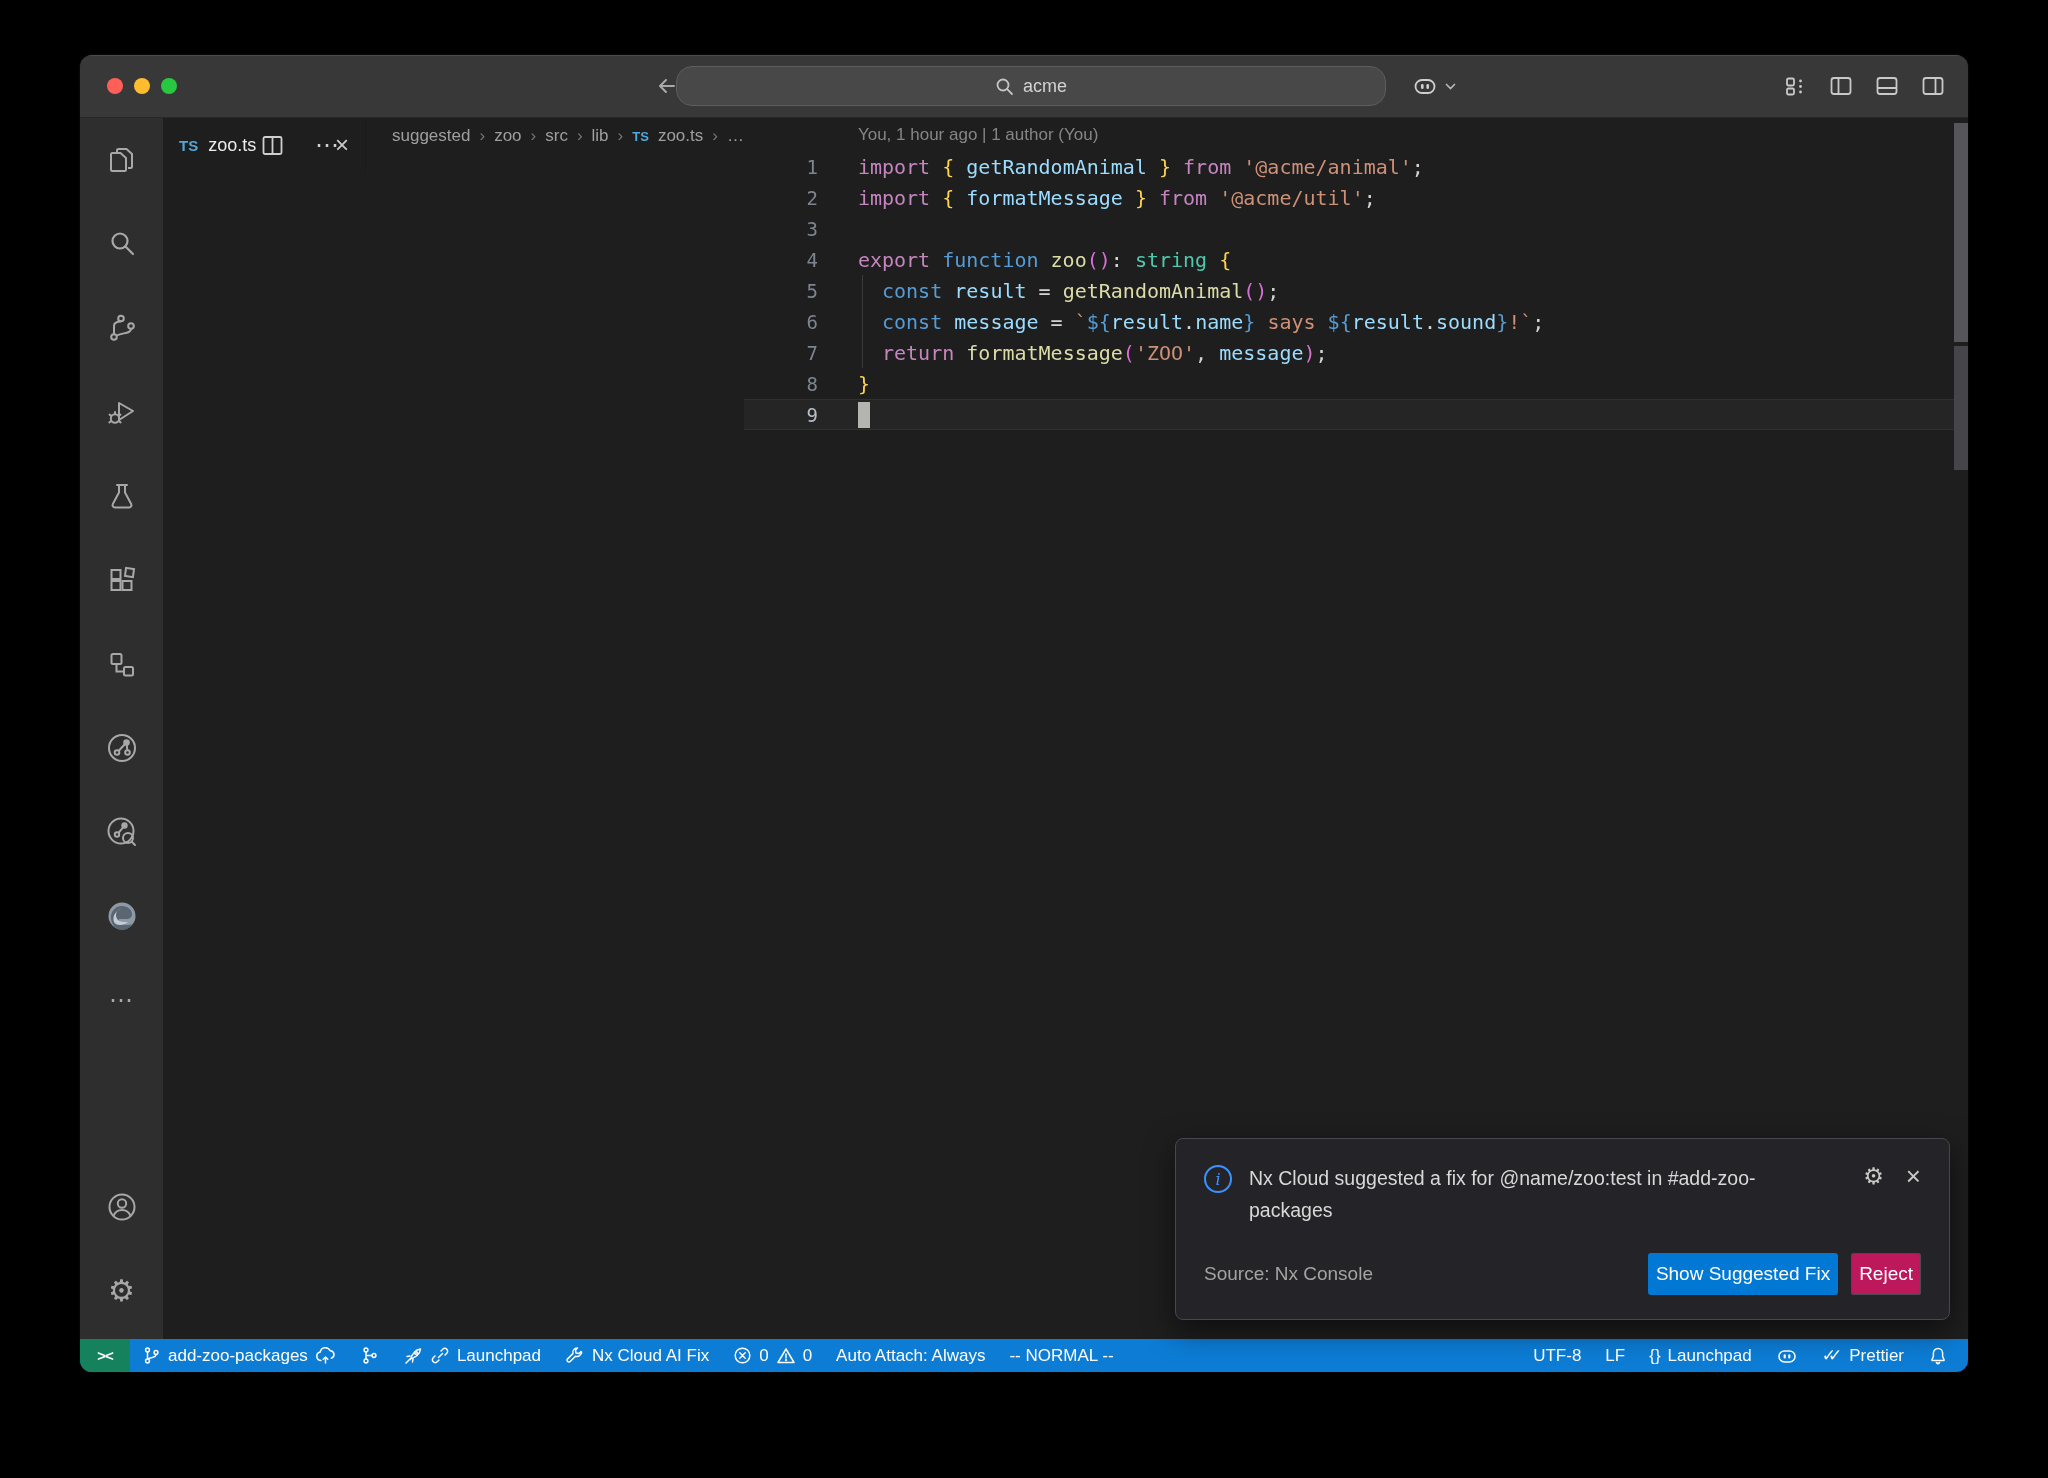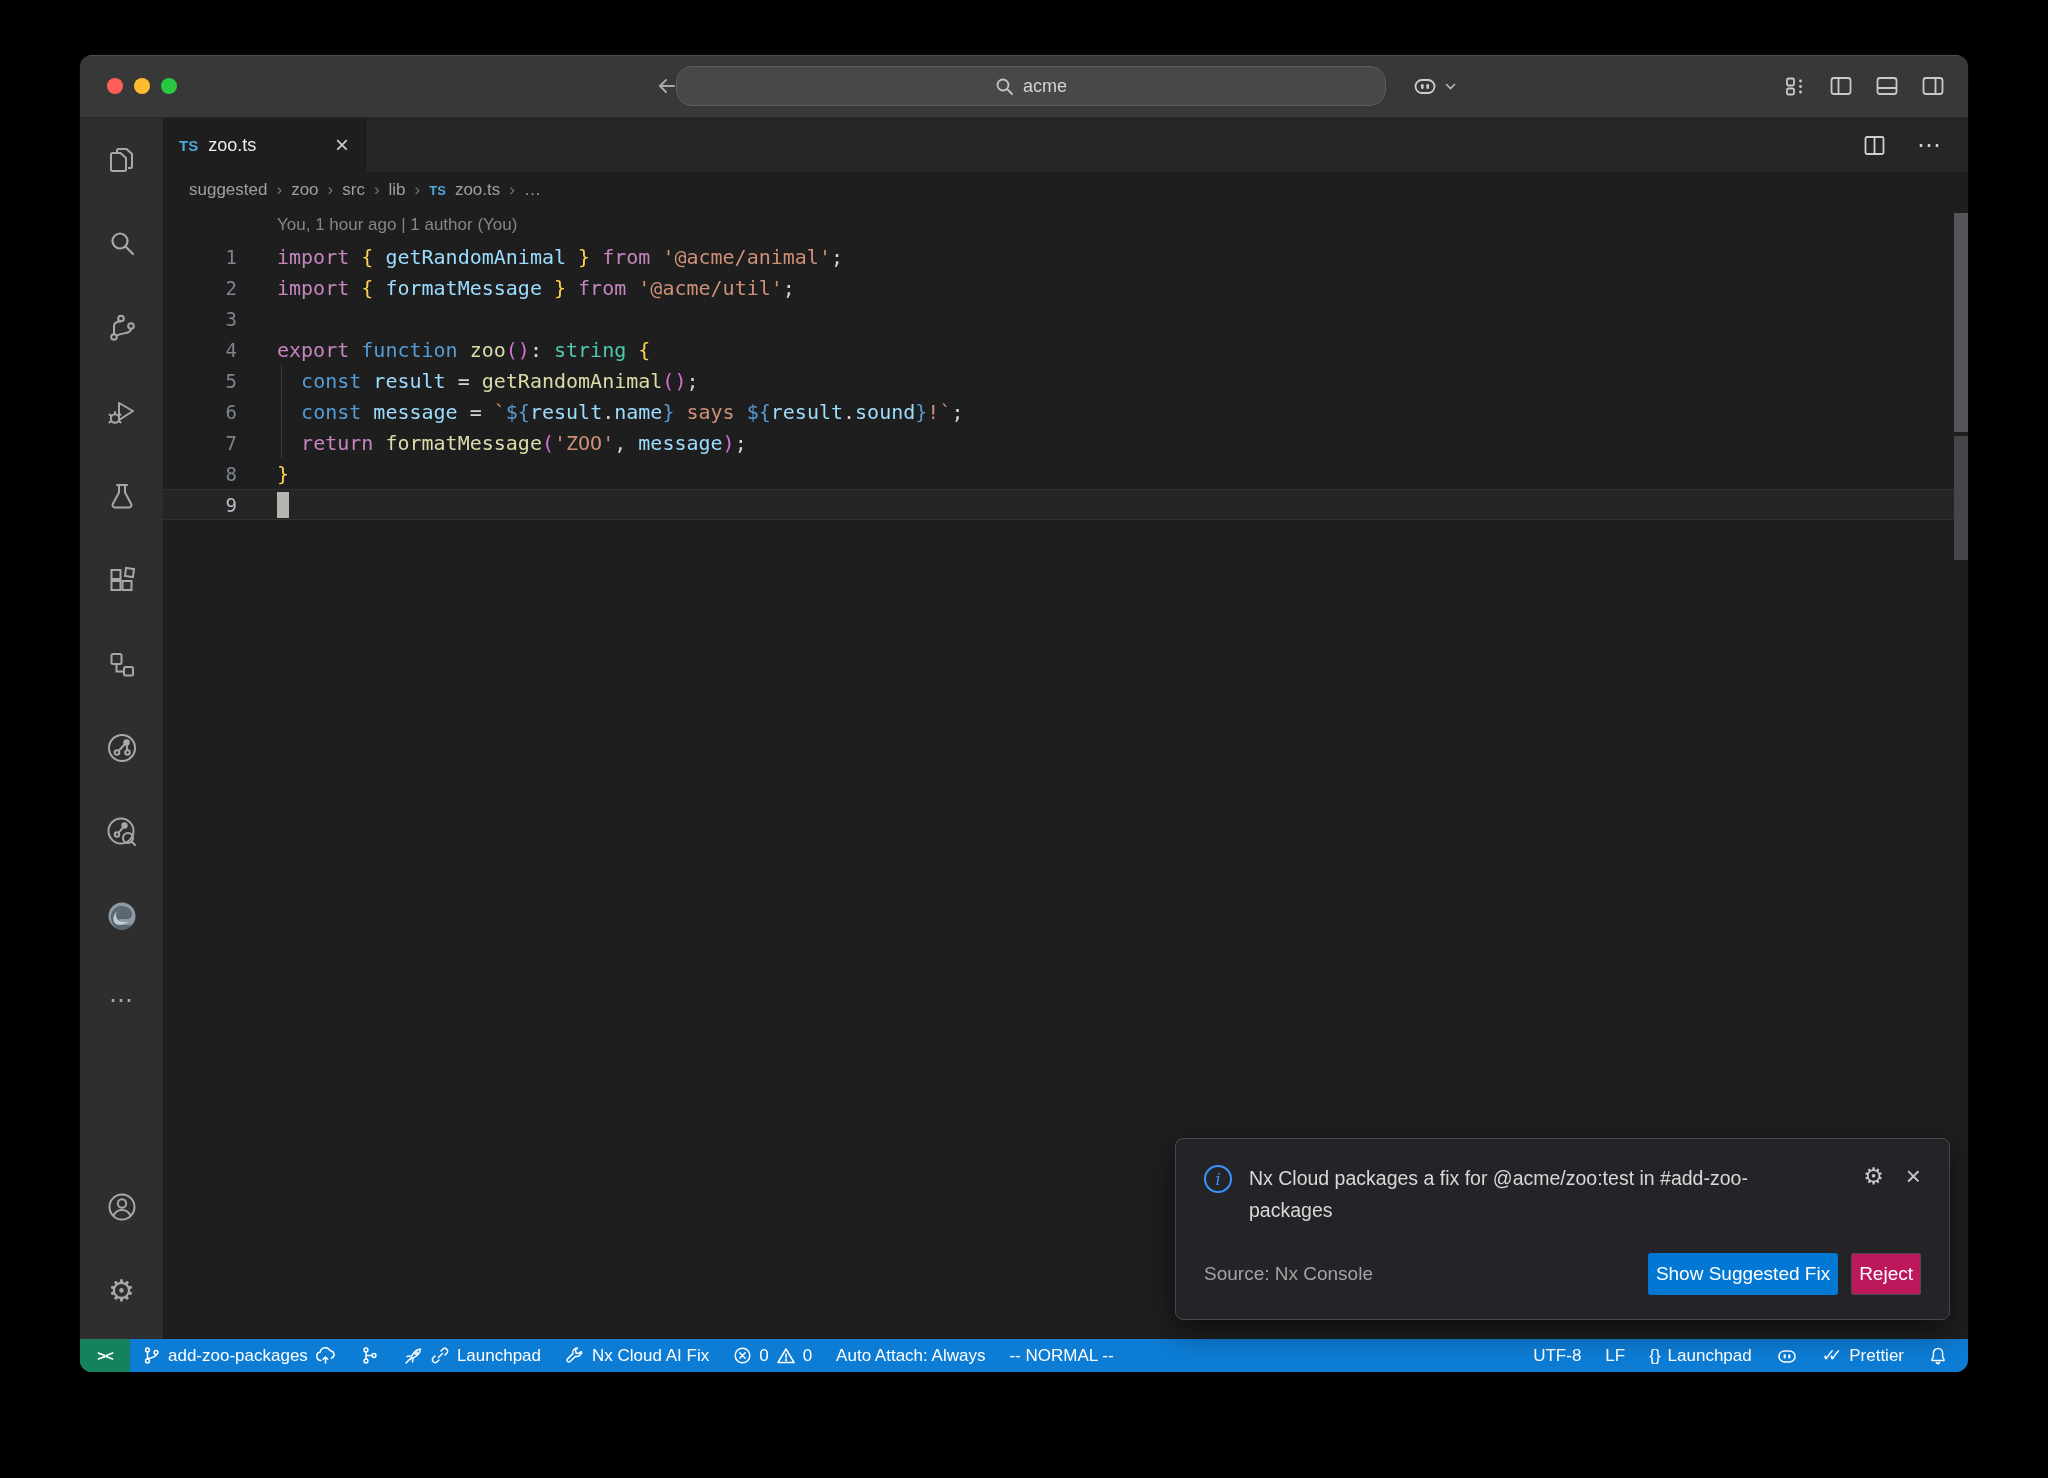--- a/index.html
+++ b/index.html
@@ -32,21 +32,21 @@
   }
   .copilot-tb{position:absolute;left:1332px;top:0;height:100%;display:flex;align-items:center;gap:6px;color:#cfcfcf}
   .tb-right{position:absolute;right:22px;top:0;height:100%;display:flex;align-items:center;gap:20px;color:#c9c9c9}
   
   .main{flex:1;display:flex;min-height:0}
   .activitybar{width:83px;flex:0 0 auto;background:#2e2e2e;display:flex;flex-direction:column;align-items:center}
   .ab-item{height:84px;width:100%;display:flex;align-items:center;justify-content:center;color:#a8a8a8}
   .ab-bottom{margin-top:auto;width:100%;display:flex;flex-direction:column;align-items:center;padding-bottom:6px}
   .gear-glyph{font-size:30px;line-height:1;color:#a8a8a8;font-family:"DejaVu Sans",sans-serif}
   
-  .editor-col{flex:1;display:flex;flex-direction:column;min-width:0;background:#1e1e1e}
+  .editor-col{flex:1;display:flex;flex-direction:row;min-width:0;background:#1e1e1e}
   .tabstrip{height:54px;flex:0 0 auto;background:#262626;display:flex;position:relative}
   .tab{
     width:203px;box-sizing:border-box;background:#1e1e1e;display:flex;align-items:center;
     padding:0 16px;gap:10px;border-right:1px solid #1a1a1a;
   }
   .tab-ts{color:#4fa8d8;font-weight:bold;font-size:15px}
   .tab-label{color:#ececec;font-size:18px}
   .tab-close{margin-left:auto;color:#c9c9c9;font-size:24px;line-height:1}
   .editor-actions{position:absolute;right:26px;top:0;height:100%;display:flex;align-items:center;gap:30px;color:#cfcfcf}
   .ellipsis-glyph{font-size:24px;letter-spacing:1px}
@@ -346,21 +346,21 @@
         <div class="indent-guide"></div>
         <div class="scroll-slider s1"></div>
         <div class="scroll-slider s2"></div>
       </div>
     </div>
   </div>
 
   <div class="notification">
     <div class="notif-top">
       <span class="info-icon">i</span>
-      <div class="notif-msg">Nx Cloud packages a fix for @acme/zoo:test in #add-zoo-packages</div>
+      <div class="notif-msg">Nx Cloud suggested a fix for @name/zoo:test in #add-zoo-packages</div>
       <div class="notif-top-icons">
         <span class="notif-gear">⚙</span>
         <span class="notif-close">×</span>
       </div>
     </div>
     <div class="notif-bottom">
       <span class="notif-source">Source: Nx Console</span>
       <div class="notif-buttons">
         <button class="nbtn primary" id="notif-primary" style="background: rgb(0, 120, 212);">Show Suggested Fix</button>
         <button class="nbtn secondary">Reject</button>

